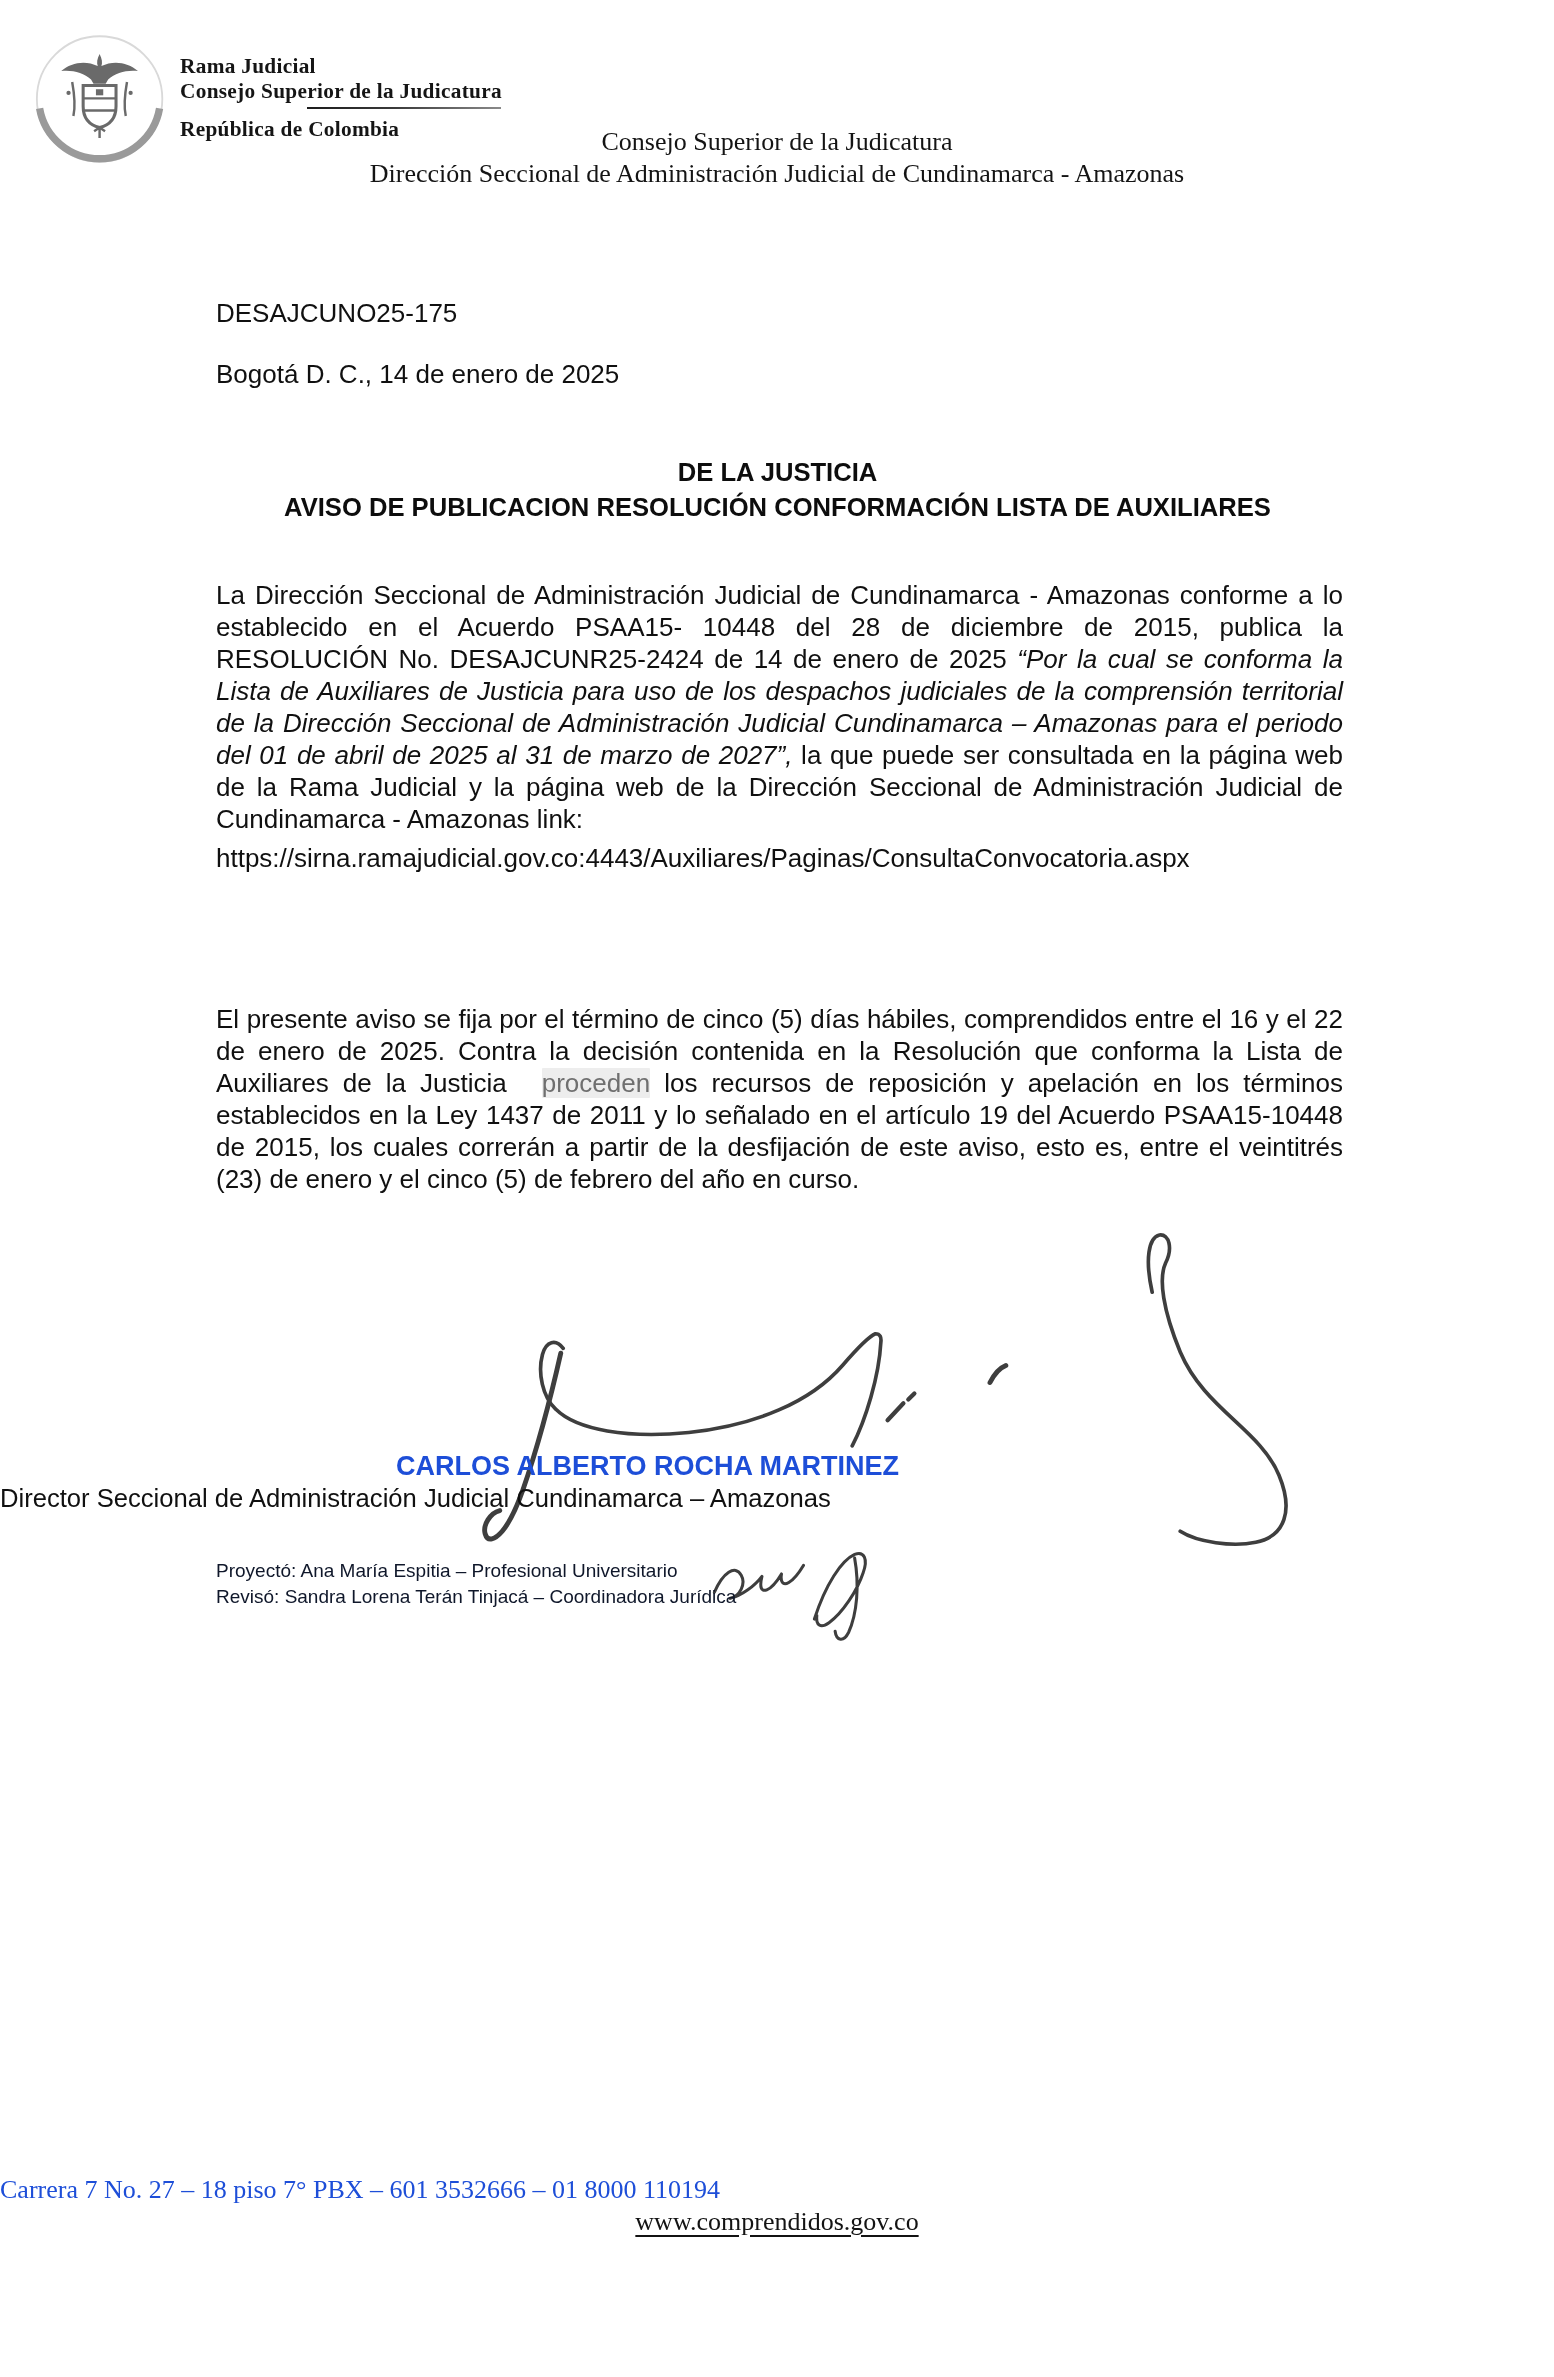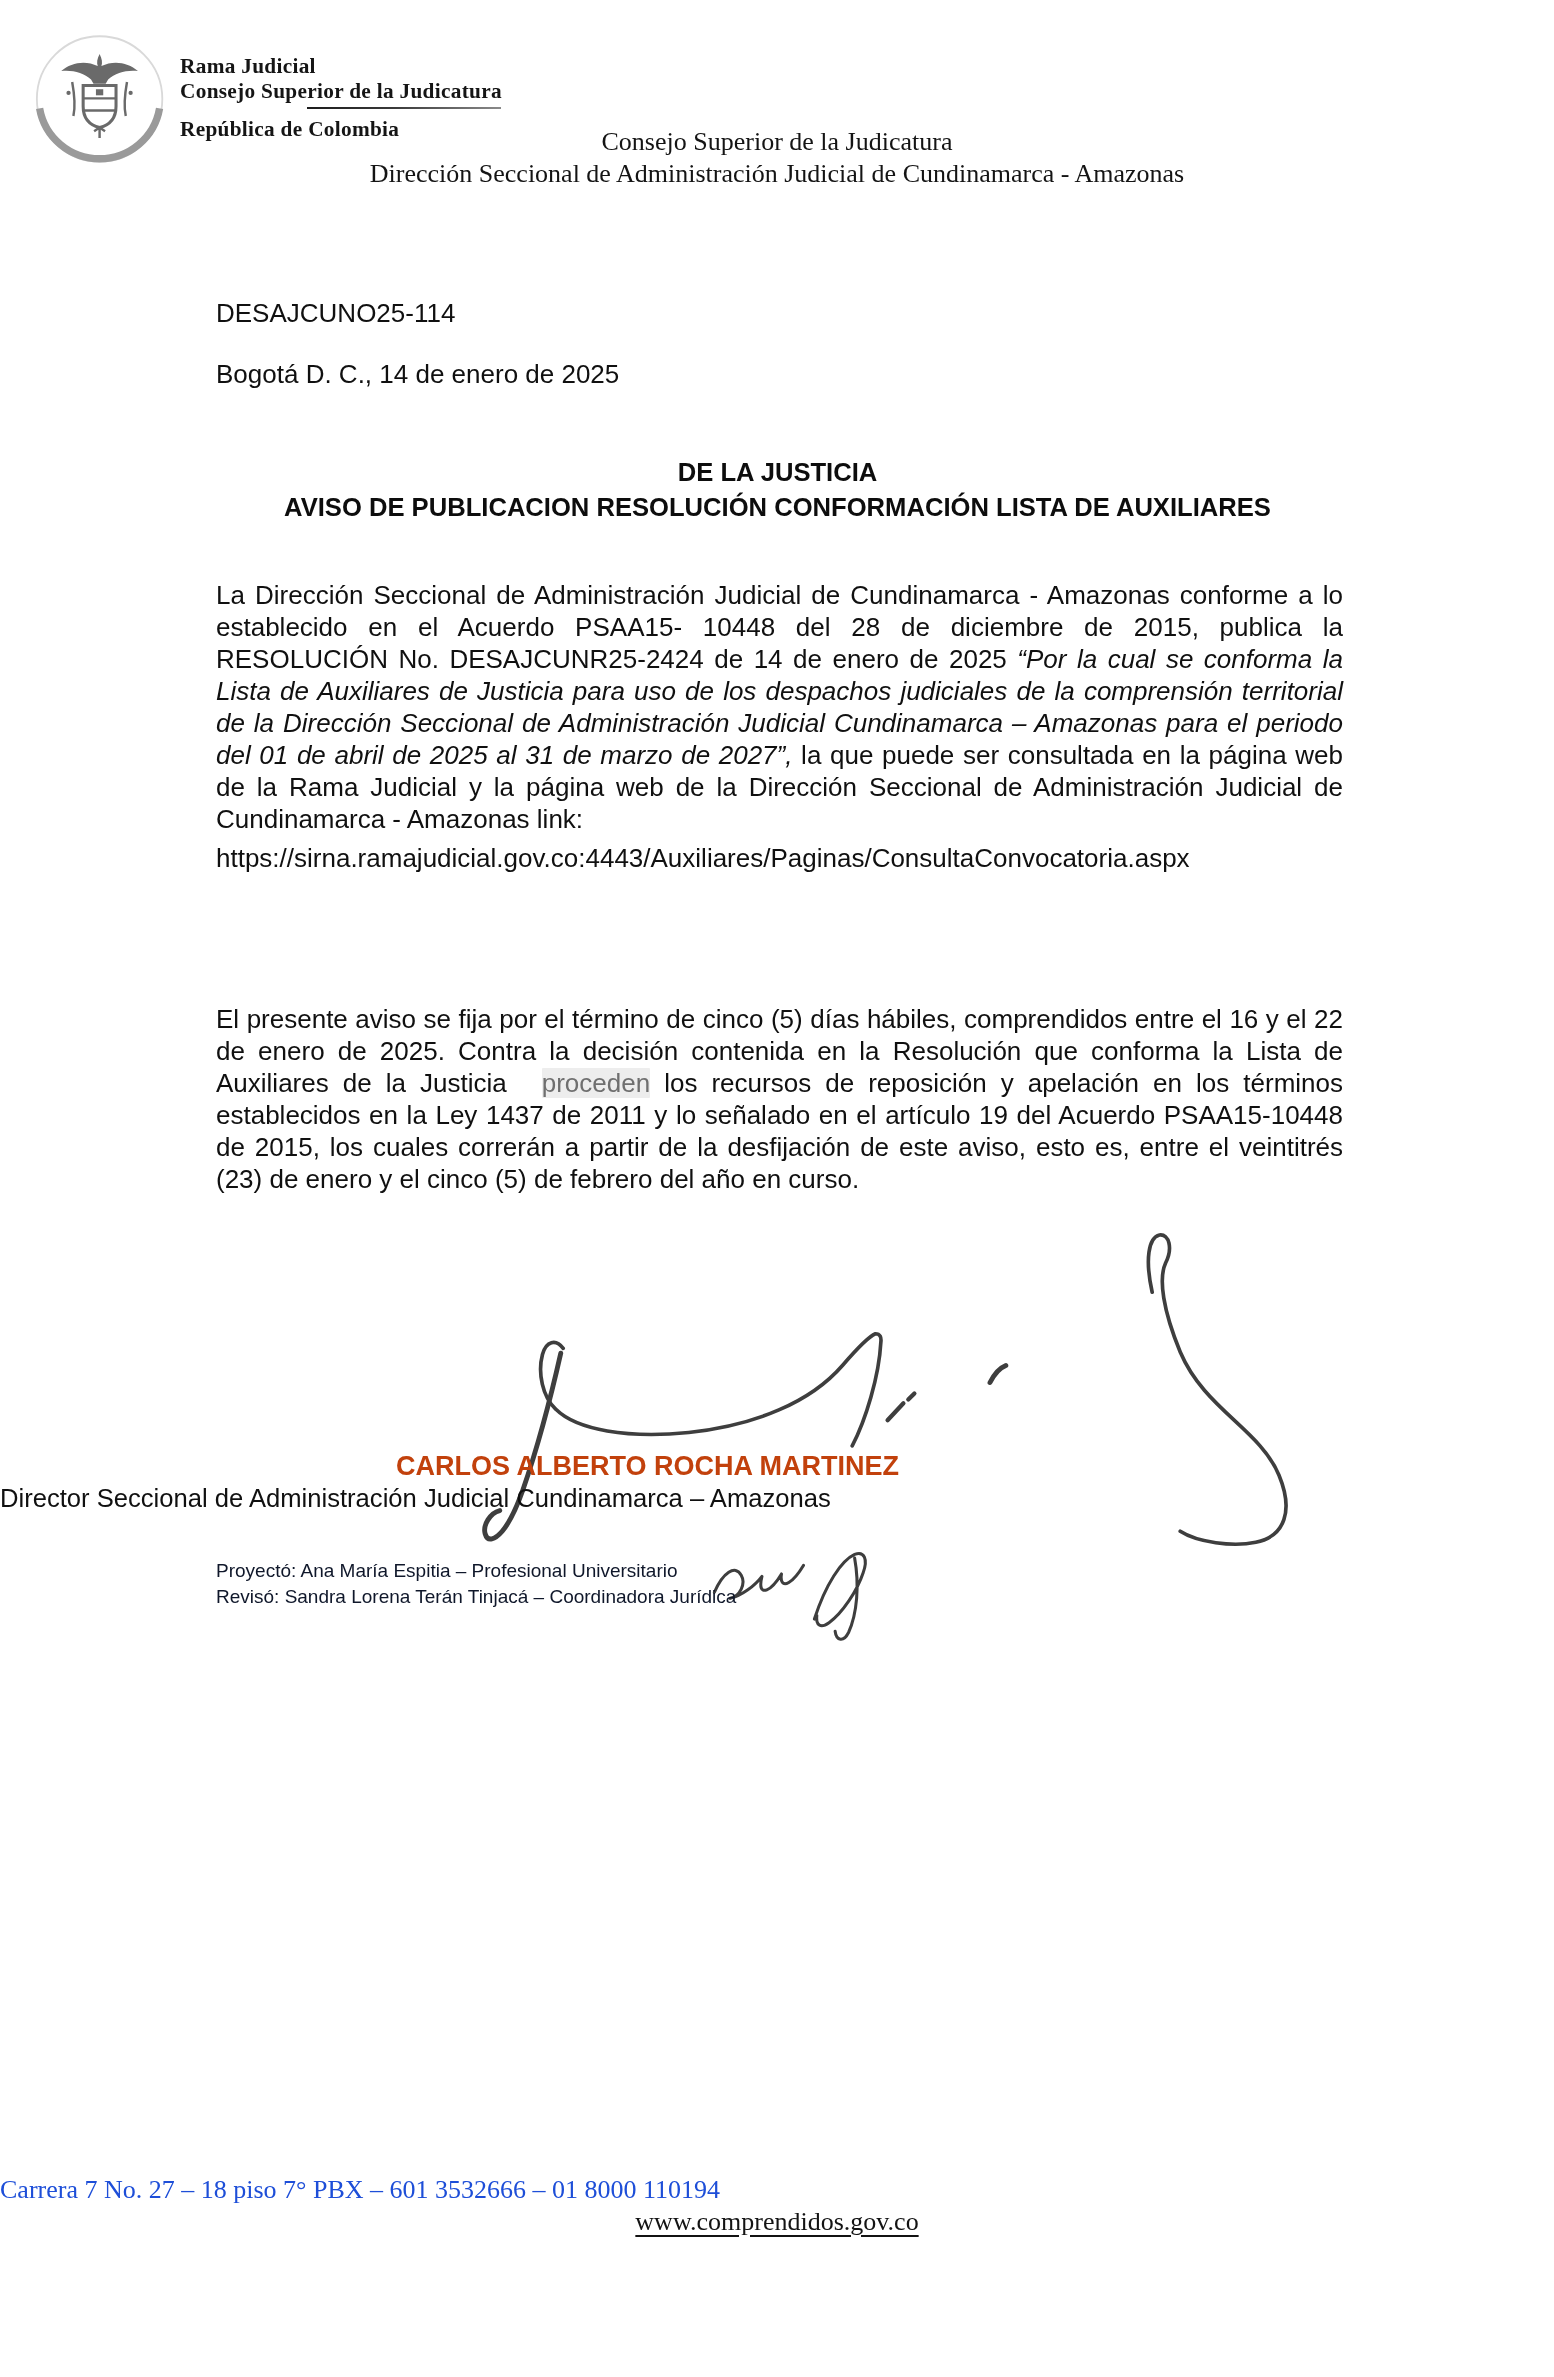--- a/index.html
+++ b/index.html
@@ -21,21 +21,21 @@
   #dateline{top:358px;}
   #doc-title{left:214px;top:455px;width:1127px;text-align:center;font-weight:700;font-size:25.6px;line-height:35px;color:#0d0d0d;}
   #para1{top:555px;width:1127px;text-align:justify;margin-top:24px;}
   #link1{top:842px;width:1158px;}
   #link2{top:905px;width:1127px;}
   #para2{top:1003px;width:1127px;text-align:justify;}
   .italic{font-style:italic;}
   .muted-word{color:#6f6f6f;background:#ededed;border-radius:1px;margin-left:21px;}
 
   
-  #sig-name{left:0;top:1451px;width:1295px;text-align:center;font-weight:700;font-size:27px;color:#c2410c;}
+  #sig-name{left:0;top:1451px;width:1295px;text-align:center;font-weight:700;font-size:27px;color:#1d4ed8;}
   #sig-role{left:0;top:1484px;width:1554px;text-align:left;font-size:25.6px;color:#101010;}
   #sig-svg{left:451px;top:1213px;}
 
   
   #footnotes{left:216px;top:1558px;font-size:19px;line-height:25.6px;color:#0f172a;}
 
   
   #footer-address{left:0;top:2175px;width:1554px;text-align:left;font-size:26px;color:#1d4ed8;}
   #footer-site{left:0;top:2207px;width:1554px;text-align:center;font-size:26px;color:#131313;
                text-decoration:underline;text-underline-offset:4.9px;}
@@ -72,21 +72,21 @@
     <div class="l2">Consejo Superior de la Judicatura</div>
     <div class="l3">República de Colombia</div>
   </div>
   <div id="hdr-divider" class="abs"></div>
 
   <div id="hdr-center" class="abs serif">
     <div>Consejo Superior de la Judicatura</div>
     <div>Dirección Seccional de Administración Judicial de Cundinamarca - Amazonas</div>
   </div>
 
-  <div id="refnum" class="abs bodyline">DESAJCUNO25-114</div>
+  <div id="refnum" class="abs bodyline">DESAJCUNO25-175</div>
 
   <div id="dateline" class="abs bodyline">Bogotá D. C., 14 de enero de 2025</div>
 
   <div id="doc-title" class="abs">
     <div>DE LA JUSTICIA</div>
     <div>AVISO DE PUBLICACION RESOLUCIÓN CONFORMACIÓN LISTA DE AUXILIARES</div>
   </div>
 
   <div id="para1" class="abs bodyline"><span>La Dirección Seccional de Administración Judicial de Cundinamarca - Amazonas conforme a lo establecido en el Acuerdo PSAA15- 10448 del 28 de diciembre de 2015, publica la RESOLUCIÓN No. DESAJCUNR25-2424 de 14 de enero de 2025 </span><span class="italic">“Por la cual se conforma la Lista de Auxiliares de Justicia para uso de los despachos judiciales de la comprensión territorial de la Dirección Seccional de Administración Judicial Cundinamarca – Amazonas para el periodo del 01 de abril de 2025 al 31 de marzo de 2027”,</span><span> la que puede ser consultada en la página web de la Rama Judicial y la página web de la Dirección Seccional de Administración Judicial de Cundinamarca - Amazonas link:</span></div>
 

